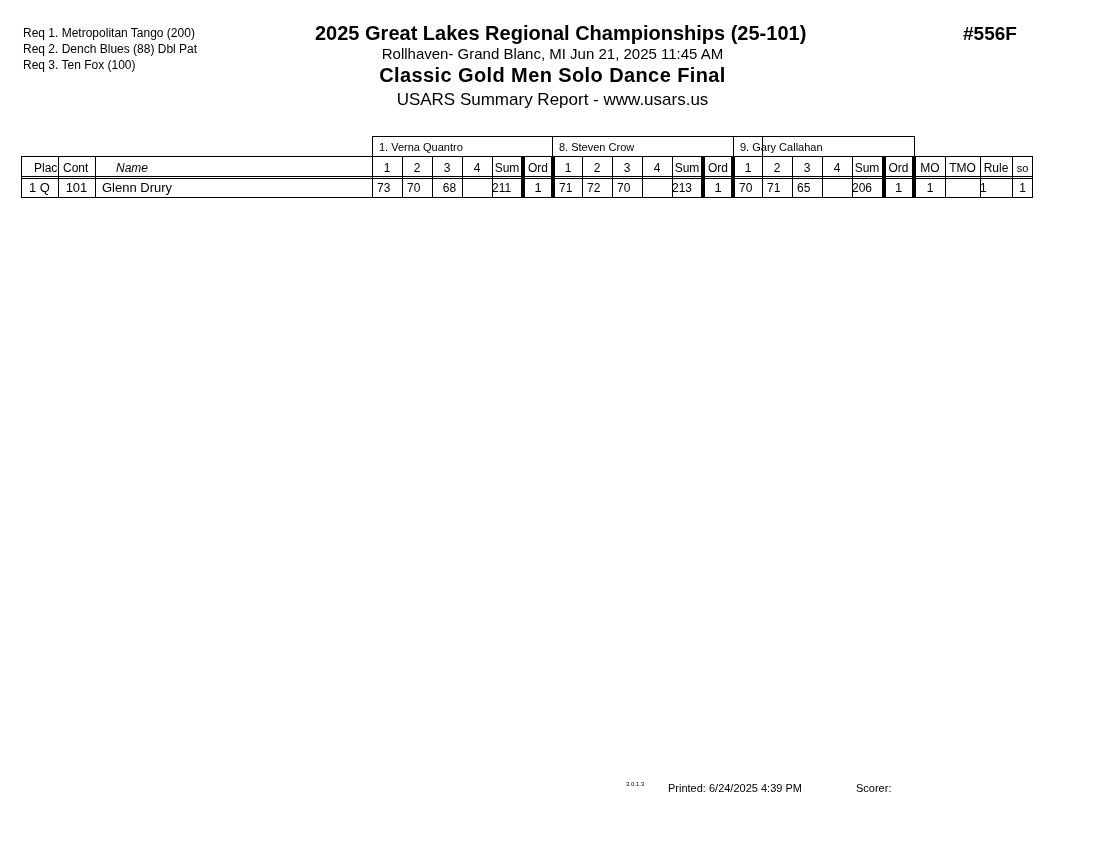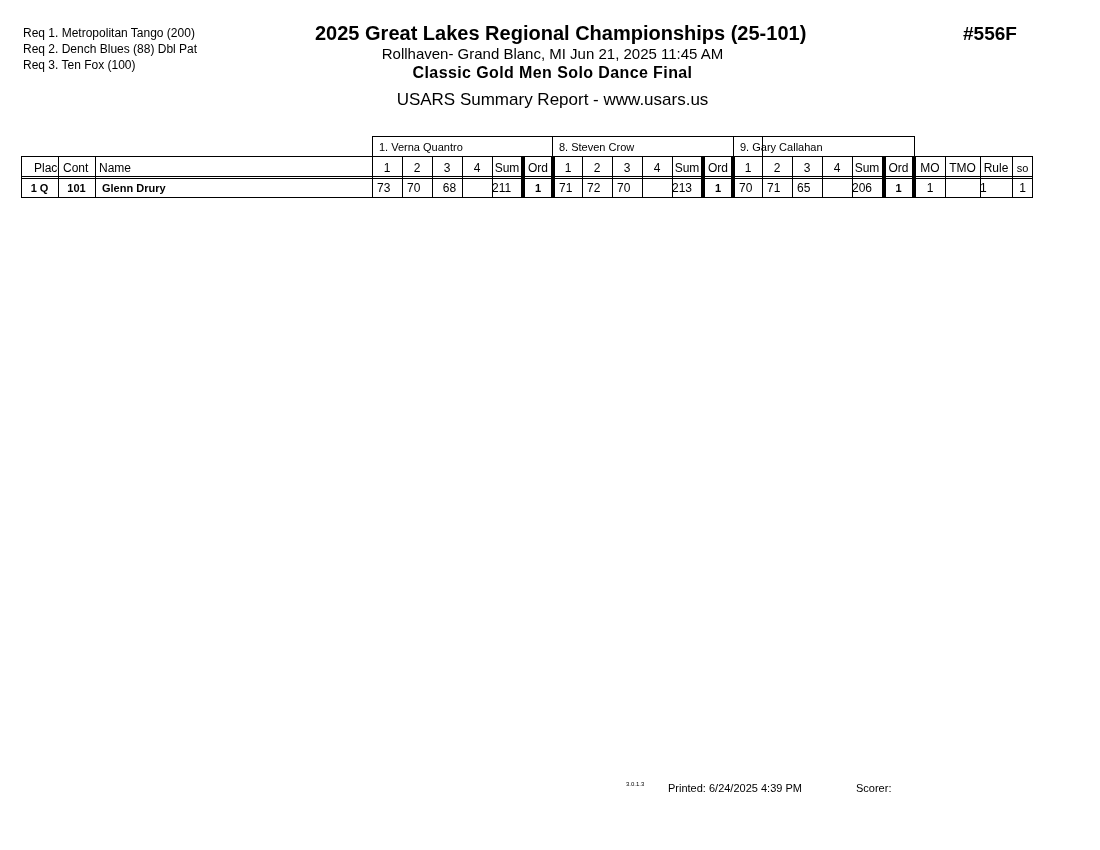--- a/index.html
+++ b/index.html
@@ -3,36 +3,36 @@
   <meta charset="utf-8">
   <style>
     html, body { margin: 0; padding: 0; background: #ffffff; }
     body { width: 1100px; height: 850px; position: relative; overflow: hidden;
            font-family: "Liberation Sans", sans-serif; color: #000; }
     .abs { position: absolute; white-space: nowrap; }
     .req { left: 23px; font-size: 12px; line-height: 16px; }
     .title { left: 0; width: 1100px; text-align: center; }
     #t1 { top: 22px; font-size: 20px; font-weight: bold; left: 315px; width: 475px; }
     #t2 { top: 45px; font-size: 15px; left: 315px; width: 475px; }
-    #t3 { top: 64px; font-size: 16px; font-weight: bold; left: 315px; width: 475px; letter-spacing: 0.4px; }
+    #t3 { top: 64px; font-size: 20px; font-weight: bold; left: 315px; width: 475px; letter-spacing: 0.4px; }
     #t4 { top: 90px; font-size: 17px; left: 315px; width: 475px; }
     #evt { left: 963px; top: 23px; font-size: 19px; font-weight: bold; }
 
     .cell { position: absolute; box-sizing: border-box; font-size: 12px; line-height: 18px;
             white-space: nowrap; overflow: hidden; }
     .judge-head { position: absolute; top: 136px; height: 21px; box-sizing: border-box;
                   border: 1px solid #000; border-bottom: none; font-size: 11px;
                   padding: 4px 0 0 6px; white-space: nowrap; }
     .hline { position: absolute; height: 1px; background: #000; }
     .vline { position: absolute; width: 1px; background: #000; }
     .vthick { position: absolute; width: 4px; background: #000; }
     .c { text-align: center; }
     .r { text-align: left; padding-right: 3px; }
     .l { text-align: left; padding-left: 5px; }
-    .b { font-weight: bold; font-size: 11px; }
+    .b { font-weight: normal; font-size: 13px; }
     .footer { top: 782px; font-size: 11px; }
   </style>
 </head>
 <body>
 
 <div class="abs req" style="top:25px">Req  1.  Metropolitan Tango (200)</div>
 <div class="abs req" style="top:41px">Req  2.  Dench Blues (88) Dbl Pat</div>
 <div class="abs req" style="top:57px">Req  3.  Ten Fox (100)</div>
 
 <div id="t1" class="abs title">2025 Great Lakes Regional Championships (25-101)</div>
@@ -75,21 +75,21 @@
     <div class="vthick" style="left: 551px; top: 156px; height: 42px;"></div>
     <div class="vthick" style="left: 701px; top: 156px; height: 42px;"></div>
     <div class="vthick" style="left: 731px; top: 156px; height: 42px;"></div>
     <div class="vthick" style="left: 882px; top: 156px; height: 42px;"></div>
     <div class="vthick" style="left: 912px; top: 156px; height: 42px;"></div>
   </div>
 
 <div>
   <div class="cell" style="left:21px; width:37px; top:159px; padding-left:13px;">Place</div>
   <div class="cell" style="left:58px; width:37px; top:159px; padding-left:5px;">Cont</div>
-  <div class="cell" style="left:95px; width:277px; top:159px; padding-left:4px;">Name</div>
+  <div class="cell" style="left:95px; width:277px; top:159px; padding-left:21px;font-style:italic;">Name</div>
 
   <div class="cell c" style="left:372px; width:30px; top:159px;">1</div>
   <div class="cell c" style="left:402px; width:30px; top:159px;">2</div>
   <div class="cell c" style="left:432px; width:30px; top:159px;">3</div>
   <div class="cell c" style="left:462px; width:30px; top:159px;">4</div>
   <div class="cell c" style="left:492px; width:30px; top:159px;">Sum</div>
   <div class="cell c" style="left:524px; width:28px; top:159px;">Ord</div>
 
   <div class="cell c" style="left:554px; width:28px; top:159px;">1</div>
   <div class="cell c" style="left:582px; width:30px; top:159px;">2</div>

